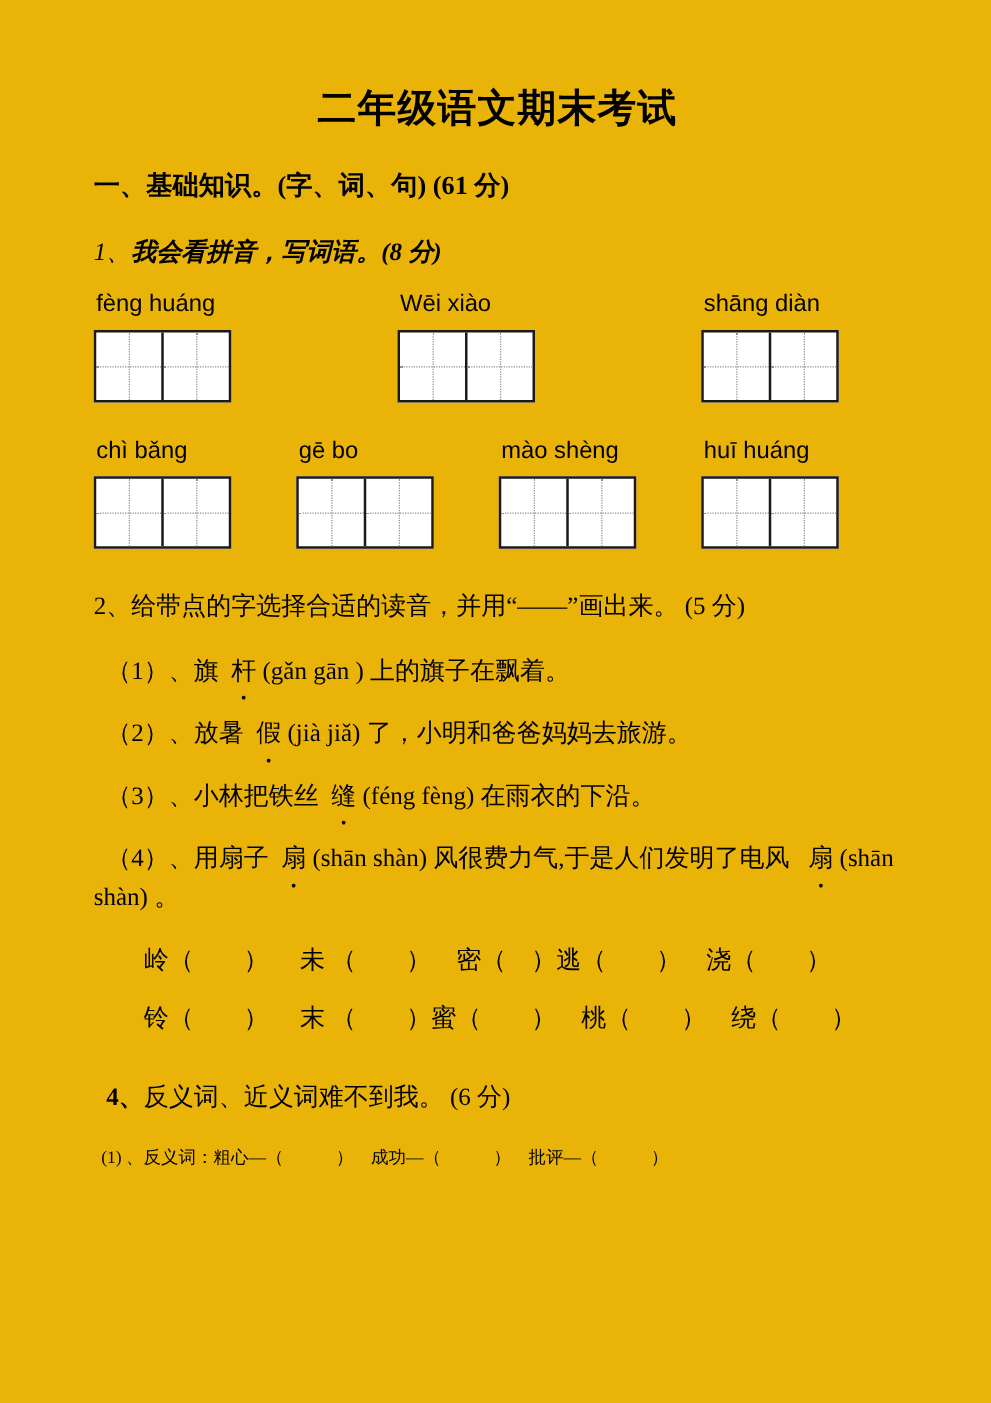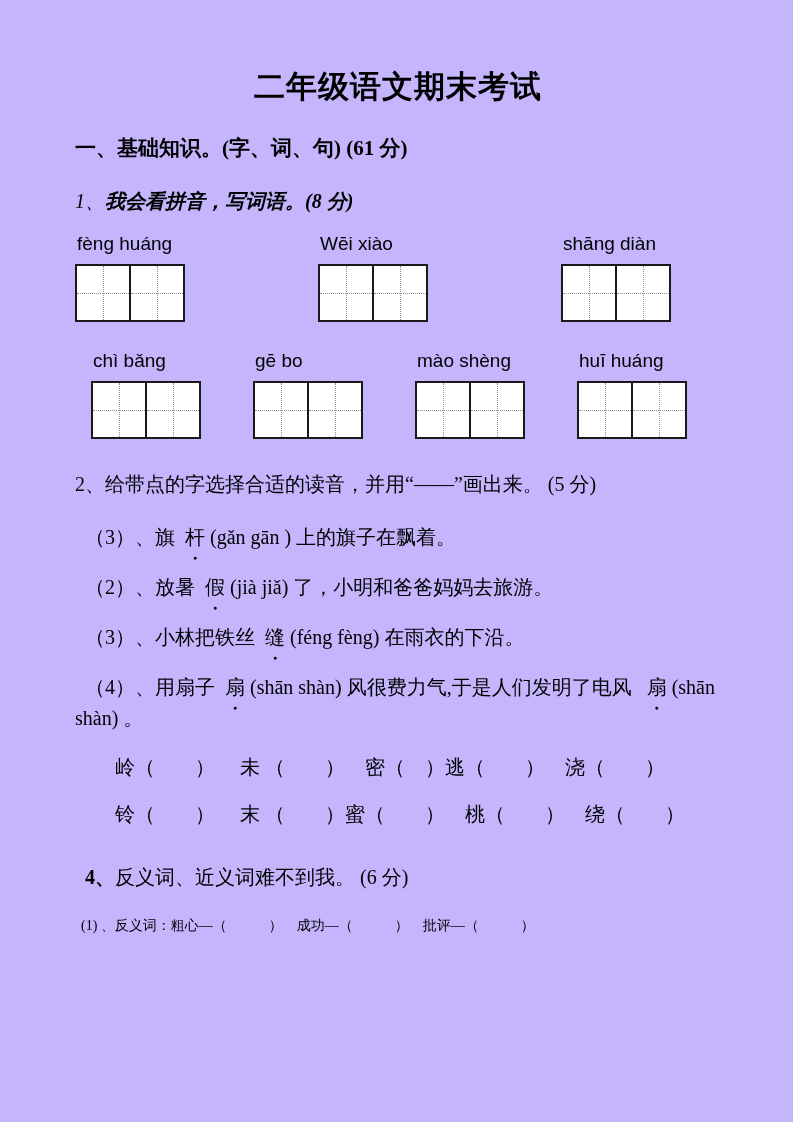--- a/index.html
+++ b/index.html
@@ -4,21 +4,21 @@
 <style>
   html, body {
     margin: 0;
     padding: 0;
     background: #ffffff;
   }
   .page {
     width: 793px;
     min-height: 1122px;
     box-sizing: border-box;
-    background: #c4b5fd;
+    background: #eab308;
     padding: 66px 72px 40px 75px;
     font-family: "Liberation Serif", "DejaVu Serif", serif;
     color: #000000;
   }
   .title {
     font-family: "Liberation Sans", "DejaVu Sans", sans-serif;
     font-size: 31px;
     font-weight: bold;
     text-align: center;
     margin: 0 0 26px 0;
@@ -35,21 +35,21 @@
     font-style: italic;
   }
   .bold { font-weight: bold; }
   
   #q1-rows { width: 592px; }
   .q1-row {
     display: flex;
     justify-content: space-between;
     width: 592px;
   }
-  .q1-row + .q1-row { margin-top: 28px; margin-left: 16px; }
+  .q1-row + .q1-row { margin-top: 28px; }
   .q1-col { width: 106px; }
   .pinyin {
     display: block;
     font-family: "Liberation Sans", "DejaVu Sans", sans-serif;
     font-size: 19px;
     white-space: nowrap;
     margin-bottom: 9px;
     padding-left: 2px;
   }
   .tzg {
@@ -192,21 +192,21 @@
             <div class="tzg-cell"></div>
             <div class="tzg-cell"></div>
           </div>
         </div>
       </div>
     </div>
 
   <p class="q2-prompt">2、给带点的字选择合适的读音，并用“——”画出来。 (5 分)</p>
 
   <div id="q2-items">
-      <p class="q2-item"><span>（3）、旗</span><span class="dot-under">杆</span><span> (gǎn gān ) 上的旗子在飘着。</span></p>
+      <p class="q2-item"><span>（1）、旗</span><span class="dot-under">杆</span><span> (gǎn gān ) 上的旗子在飘着。</span></p>
       <p class="q2-item"><span>（2）、放暑</span><span class="dot-under">假</span><span> (jià jiǎ) 了，小明和爸爸妈妈去旅游。</span></p>
       <p class="q2-item"><span>（3）、小林把铁丝</span><span class="dot-under">缝</span><span> (féng fèng)  在雨衣的下沿。</span></p>
       <p class="q2-item"><span>（4）、用扇子</span><span class="dot-under">扇</span><span> (shān shàn) 风很费力气,于是人们发明了电风 </span><span class="dot-under">扇</span><span> (shān shàn) 。</span></p>
     </div>
 
 
   <p class="q3-row">岭（　　）　 未 （　　）　密（　）逃（　　）　浇（　　）</p>
   <p class="q3-row">铃（　　）　 末 （　　）蜜（　　）　桃（　　）　绕（　　）</p>
 
   <p class="q4-line"><span class="bold">4、</span><span>反义词、近义词难不到我。 (6 分)</span></p>

